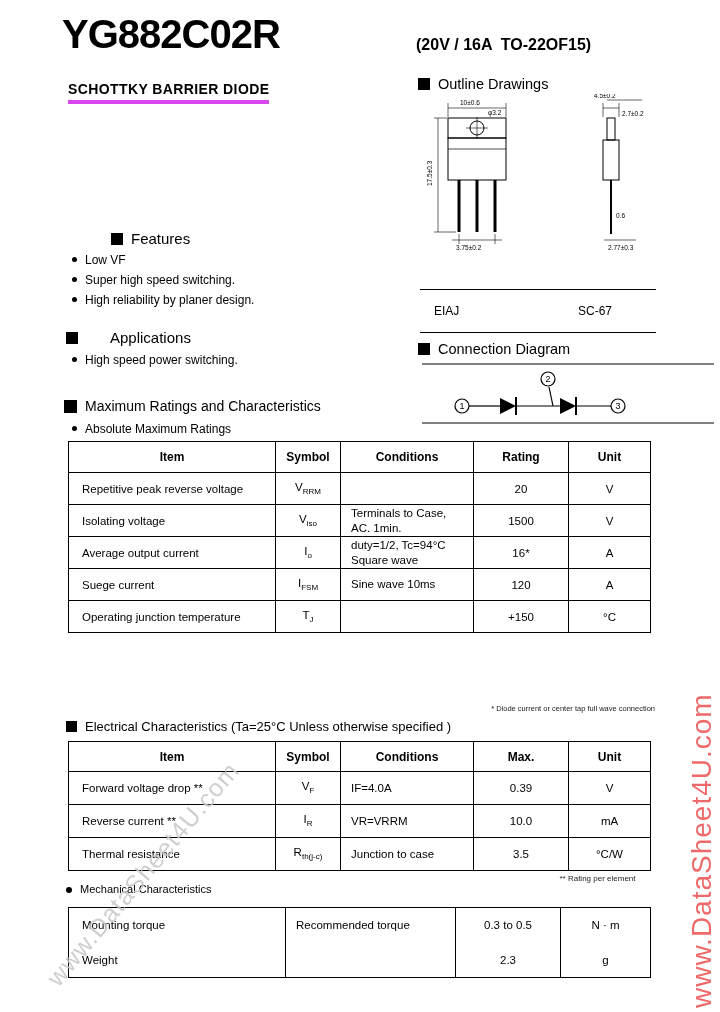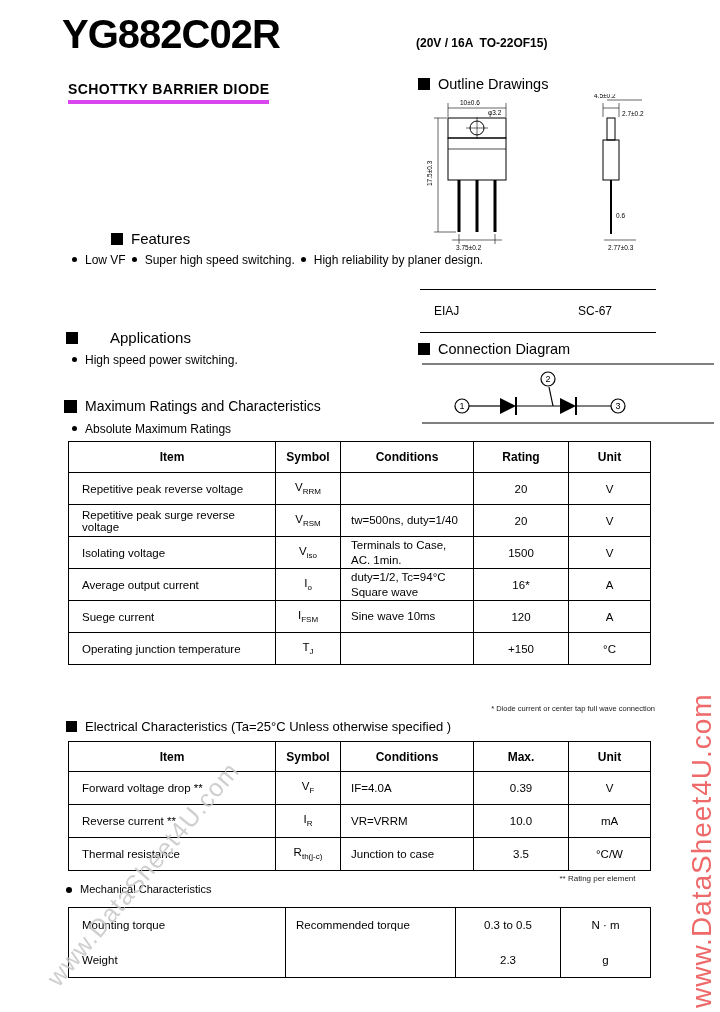--- a/index.html
+++ b/index.html
@@ -4,29 +4,29 @@
 <style>
   * { margin:0; padding:0; box-sizing:border-box; }
   html,body { background:#fff; }
   body {
     width:720px; height:1012px; position:relative; overflow:hidden;
     font-family:"Liberation Sans","DejaVu Sans",sans-serif; color:#000;
   }
   .abs { position:absolute; }
 
   .page-title { font-size:40px; font-weight:bold; letter-spacing:-1px; }
-  .spec { font-size:12px; font-weight:bold; white-space:pre; }
+  .spec { font-size:16px; font-weight:bold; white-space:pre; }
   .subtitle { font-size:14px; font-weight:bold; letter-spacing:.4px;
               border-bottom:4px solid #d946ef; padding-bottom:3px; display:inline-block; }
 
   .sec-head { display:flex; align-items:center; gap:8px; font-size:14.5px; }
   .sec-head.big { font-size:15px; }
   .sq { width:12px; height:12px; background:#000; flex:none; }
 
-  .bullets { display:flex; flex-direction:row; gap:6px; }
+  .bullets { display:flex; flex-direction:column; gap:6px; }
   .bullet-item { display:flex; align-items:flex-start; gap:8px; font-size:12px; }
   .dot { width:5px; height:5px; border-radius:50%; background:#000; margin-top:4px; flex:none; }
 
   table.dt { border-collapse:collapse; table-layout:fixed; background:#fff; }
   table.dt th, table.dt td { border:1px solid #000; overflow:hidden; }
   table.dt th { font-size:12px; font-weight:bold; text-align:center; }
   table.dt td { font-size:11.5px; }
   .c-item { text-align:left; padding-left:13px; }
   .c-sym, .c-val, .c-unit { text-align:center; }
   .c-cond { text-align:left; padding-left:10px; white-space:pre-line; line-height:1.3; }
@@ -204,27 +204,20 @@
     <th>Unit</th>
   </tr>
   <tr style="height:32px;">
     <td class="c-item">Repetitive peak reverse voltage</td>
     <td class="c-sym"><span>V</span><sub>RRM</sub></td>
     <td class="c-cond"></td>
     <td class="c-val">20</td>
     <td class="c-unit">V</td>
   </tr>
   <tr style="height:32px;">
-    <td class="c-item">Repetitive peak surge reverse voltage</td>
-    <td class="c-sym"><span>V</span><sub>RSM</sub></td>
-    <td class="c-cond">tw=500ns, duty=1/40</td>
-    <td class="c-val">20</td>
-    <td class="c-unit">V</td>
-  </tr>
-  <tr style="height:32px;">
     <td class="c-item">Isolating voltage</td>
     <td class="c-sym"><span>V</span><sub>iso</sub></td>
     <td class="c-cond">Terminals  to  Case,
 AC. 1min.</td>
     <td class="c-val">1500</td>
     <td class="c-unit">V</td>
   </tr>
   <tr style="height:32px;">
     <td class="c-item">Average output current</td>
     <td class="c-sym"><span>I</span><sub>o</sub></td>

